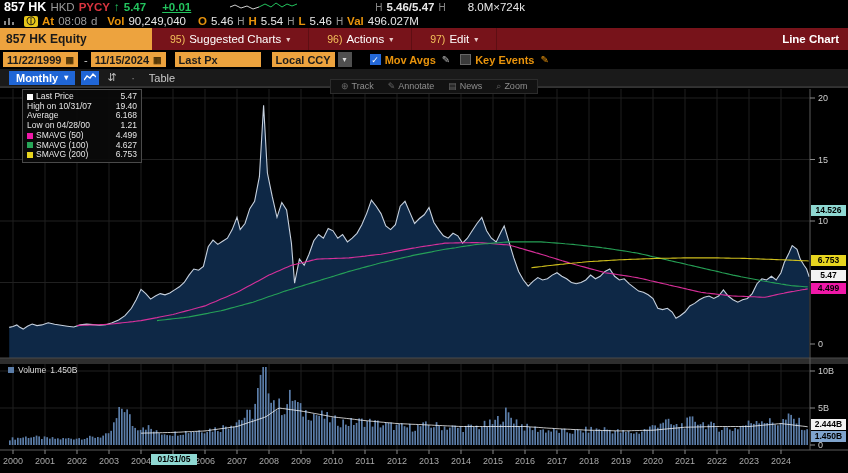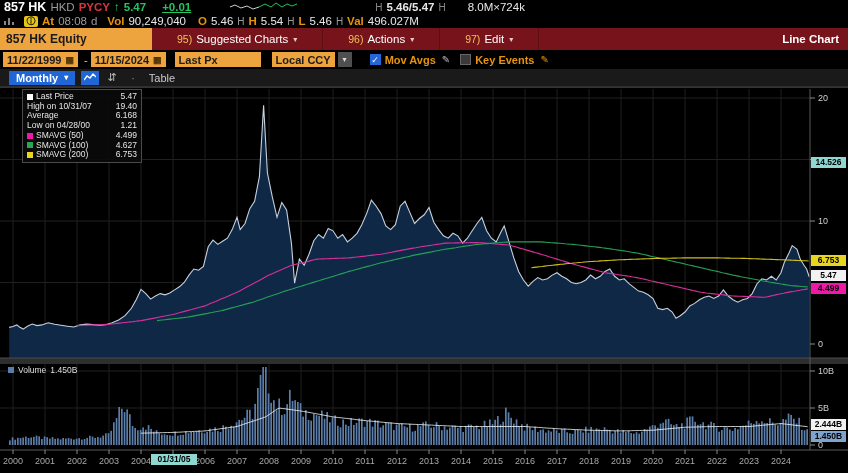--- a/index.html
+++ b/index.html
@@ -21,21 +21,21 @@
   .wht{color:#e8e8e8;}
   .gry{color:#9a9a9a;}
   .alertbox{display:inline-flex;align-items:center;justify-content:center;width:14px;height:11px;
     background:#e6c619;color:#111;font-size:9px;border-radius:2px;margin:0 6px 0 4px;font-weight:bold;}
   .tb-row span{margin-right:4px;}
   
   .menubar{height:22px;background:#77131a;display:flex;align-items:stretch;color:#fff;}
   .sec-box{width:152px;background:#eda33e;color:#1a1a1a;font-weight:bold;font-size:12px;
     display:flex;align-items:center;padding:0 6px;}
   .menu-items{display:flex;align-items:stretch;}
-  .menu-item{display:flex;align-items:center;padding:0 25px;font-size:11.5px;border-right:1px solid #5e0e13;cursor:default;}
+  .menu-item{display:flex;align-items:center;padding:0 18px;font-size:11.5px;border-right:1px solid #5e0e13;cursor:default;}
   .menu-item .num{color:#f3c05a;margin-right:4px;font-size:10.5px;}
   .menu-item .arr{color:#e8c9c9;font-size:8px;margin-left:5px;}
   .menu-right{margin-left:auto;display:flex;align-items:center;padding:0 9px;font-size:11.5px;font-weight:bold;}
   
   .fieldsrow{height:19px;background:#000;display:flex;align-items:center;font-size:11px;padding:0 3px;white-space:nowrap;}
   .ofield{background:#eda33e;color:#1c1c1c;height:15px;display:inline-flex;align-items:center;
     padding:0 4px;font-weight:bold;margin-right:3px;}
   .cal{font-size:9px;margin-left:4px;color:#4d3205;}
   .dash{color:#ccc;margin:0 3px;}
   .ddbtn{background:#4f4f4f;color:#ddd;height:15px;width:14px;display:inline-flex;align-items:center;
@@ -78,21 +78,21 @@
     border:1px solid #4a4a4a;padding:2px 4px;z-index:4;font-size:8.5px;line-height:9.7px;color:#e6e6e6;}
   .lg-row{display:flex;align-items:center;}
   .lg-mark{width:6px;height:6px;margin-right:3px;flex:none;}
   .lg-label{flex:1;}
   .lg-val{margin-left:4px;text-align:right;}
   .vol-legend{position:absolute;left:8px;top:278px;display:flex;align-items:center;gap:4px;
     font-size:8.5px;color:#ddd;z-index:4;}
   .vol-legend .sq{width:6px;height:6px;background:#5b7da8;}
   .badge{position:absolute;left:811px;width:35px;font-size:8.5px;font-weight:bold;text-align:center;
     color:#000;z-index:5;padding:0 1px;line-height:10.5px;}
-  .badge.teal{background:#8fd8d2;}
+  .badge.teal{background:#8fd8d2;margin-top:48px;}
   .badge.yellow{background:#e8d51f;}
   .badge.white{background:#f2f2f2;}
   .badge.magenta{background:#f018a8;}
   .badge.blue{background:#7fa3cc;}
   .xbadge{position:absolute;top:367px;left:151px;width:46px;font-size:8.5px;font-weight:bold;
     text-align:center;color:#000;background:#8fd8d2;z-index:5;line-height:10.5px;}
 </style>
 </head>
 <body>
 
@@ -602,20 +602,26 @@
       <line x1="685" y1="363" x2="685" y2="367" stroke="#8a8a8a"></line>
       <text x="685" y="377" fill="#a8a8a8" font-size="9" text-anchor="middle" font-family="&quot;Liberation Sans&quot;,sans-serif">2021</text>
       <line x1="717" y1="363" x2="717" y2="367" stroke="#8a8a8a"></line>
       <text x="717" y="377" fill="#a8a8a8" font-size="9" text-anchor="middle" font-family="&quot;Liberation Sans&quot;,sans-serif">2022</text>
       <line x1="749" y1="363" x2="749" y2="367" stroke="#8a8a8a"></line>
       <text x="749" y="377" fill="#a8a8a8" font-size="9" text-anchor="middle" font-family="&quot;Liberation Sans&quot;,sans-serif">2023</text>
       <line x1="781" y1="363" x2="781" y2="367" stroke="#8a8a8a"></line>
       <text x="781" y="377" fill="#a8a8a8" font-size="9" text-anchor="middle" font-family="&quot;Liberation Sans&quot;,sans-serif">2024</text>
     </svg>
 
+  <div class="tracktools">
+    <span><span class="ic">⊕</span><span>Track</span></span>
+    <span><span class="ic">✎</span><span>Annotate</span></span>
+    <span><span class="ic">▤</span><span>News</span></span>
+    <span><span class="ic">⌕</span><span>Zoom</span></span>
+  </div>
 
   <div class="legendbox" id="legendbox">
       <div class="lg-row">
         <span class="lg-mark" style="background: rgb(255, 255, 255);"></span>
         <span class="lg-label">Last Price</span>
         <span class="lg-val">5.47</span>
       </div>
       <div class="lg-row">
         <span class="lg-label">High on 10/31/07</span>
         <span class="lg-val">19.40</span>

